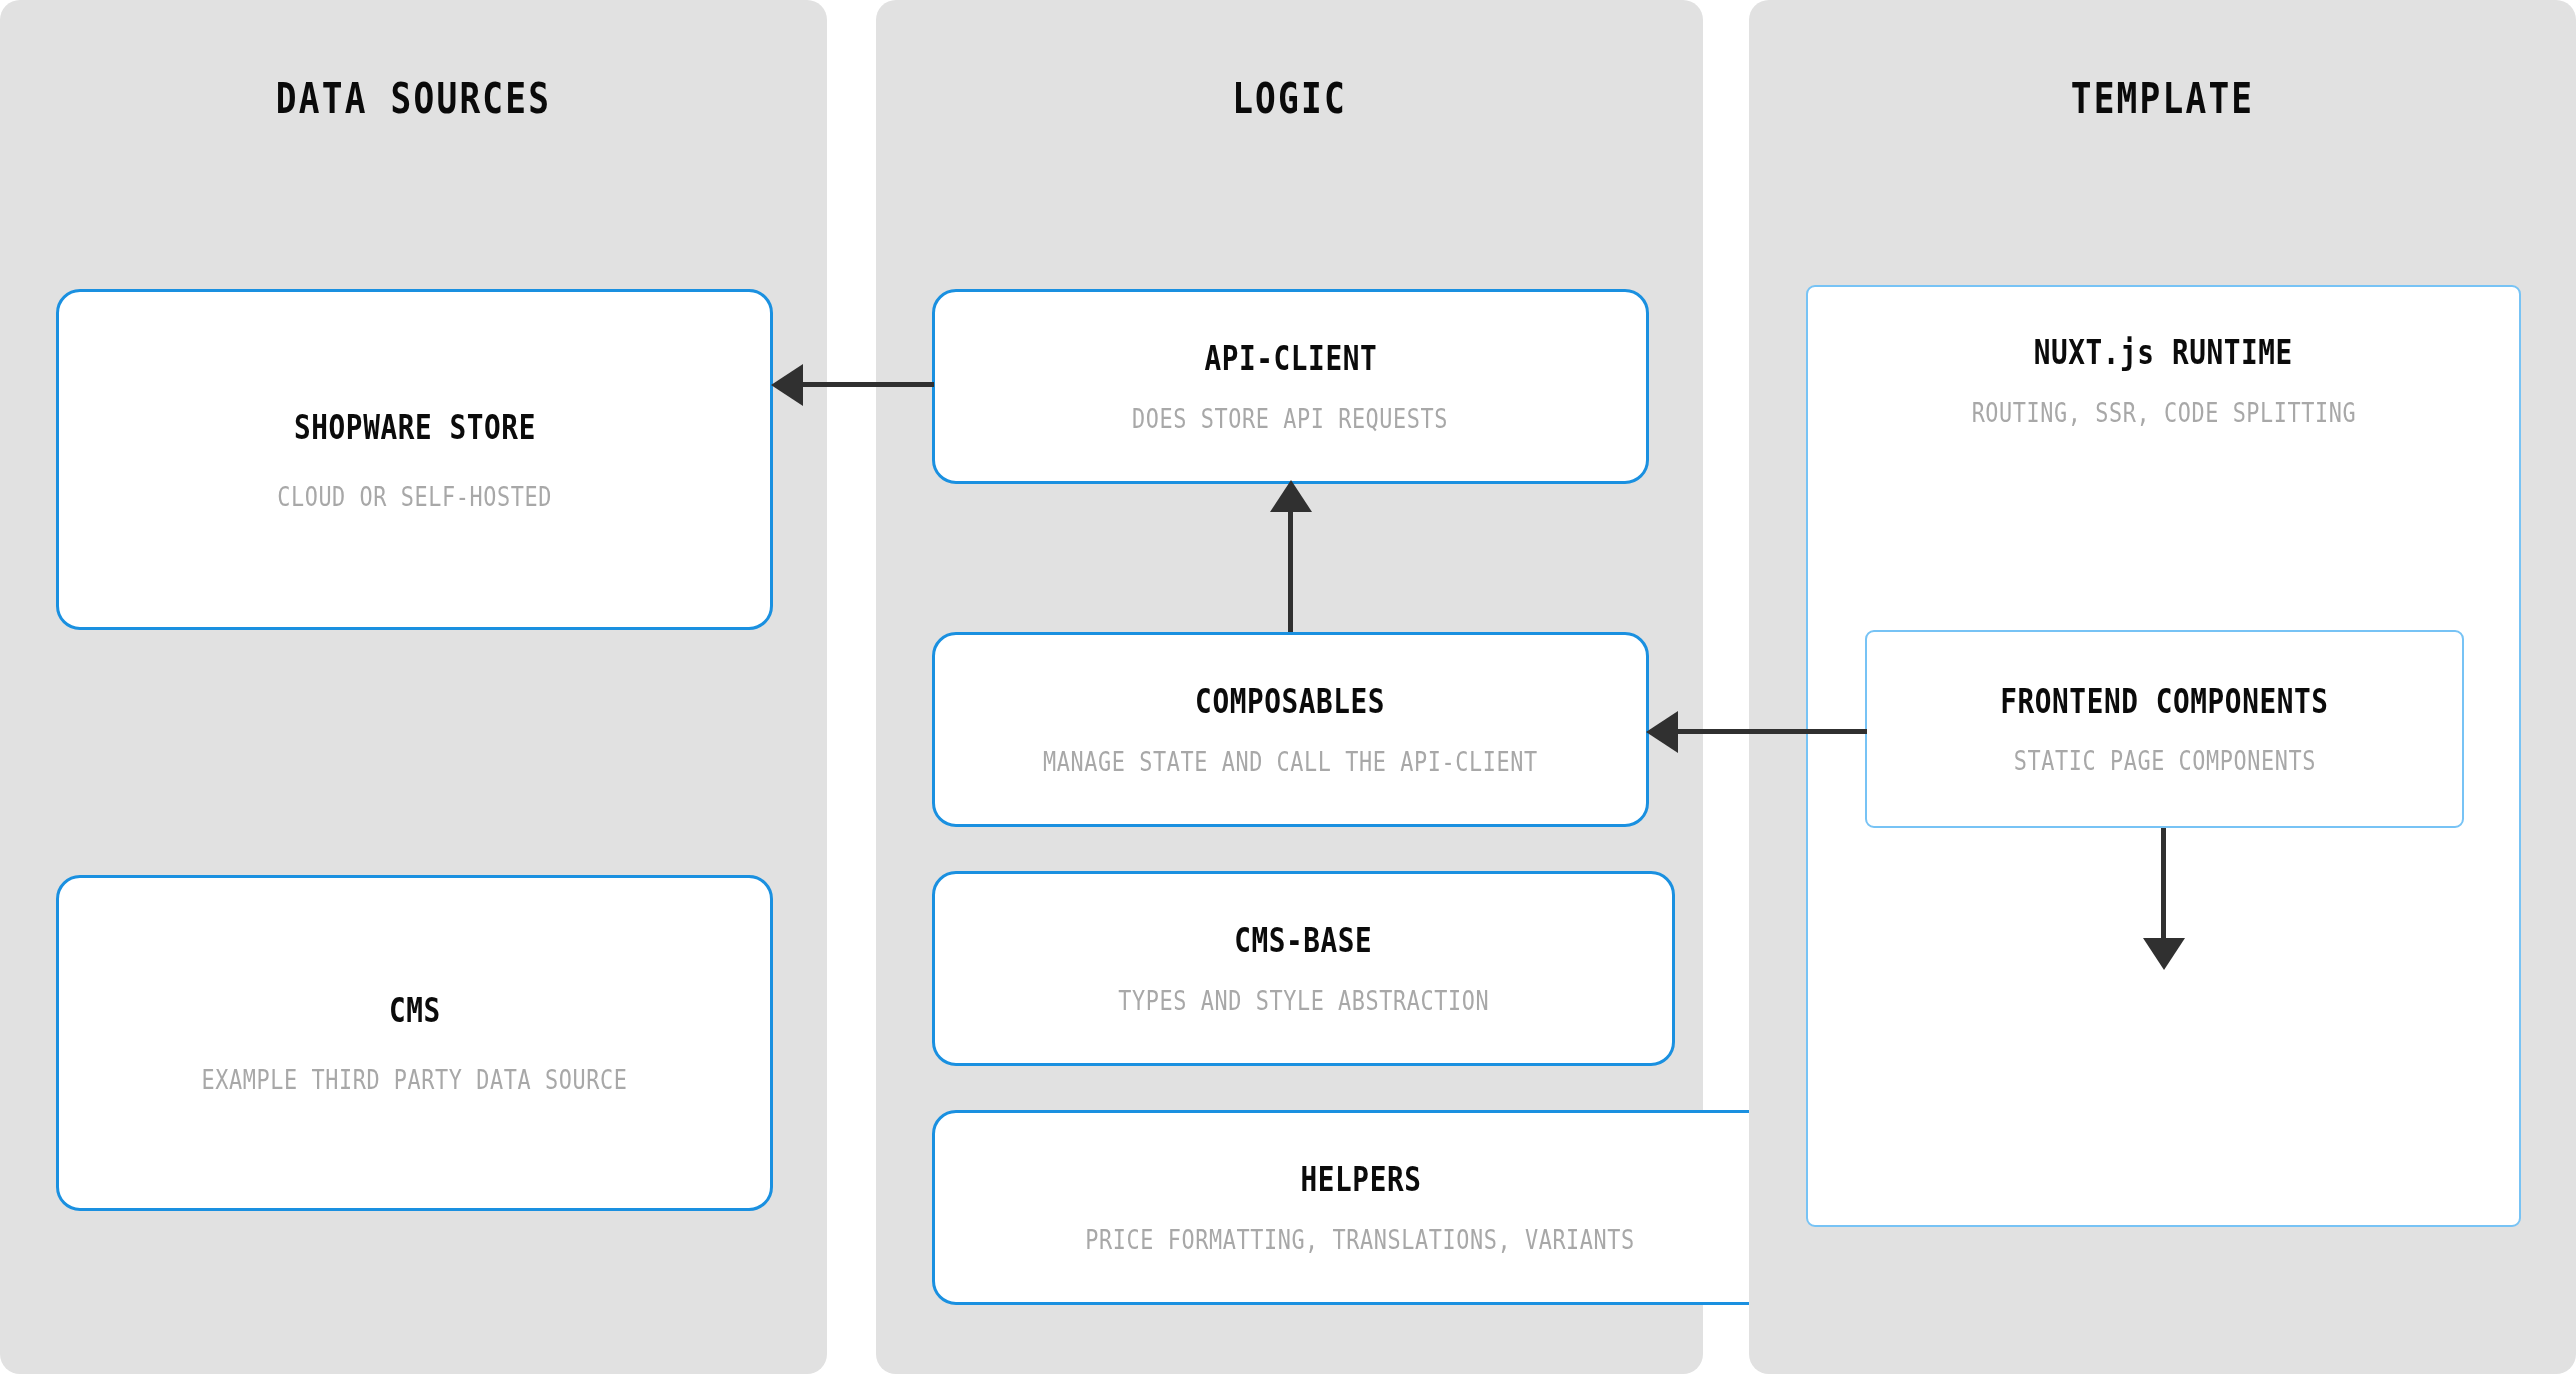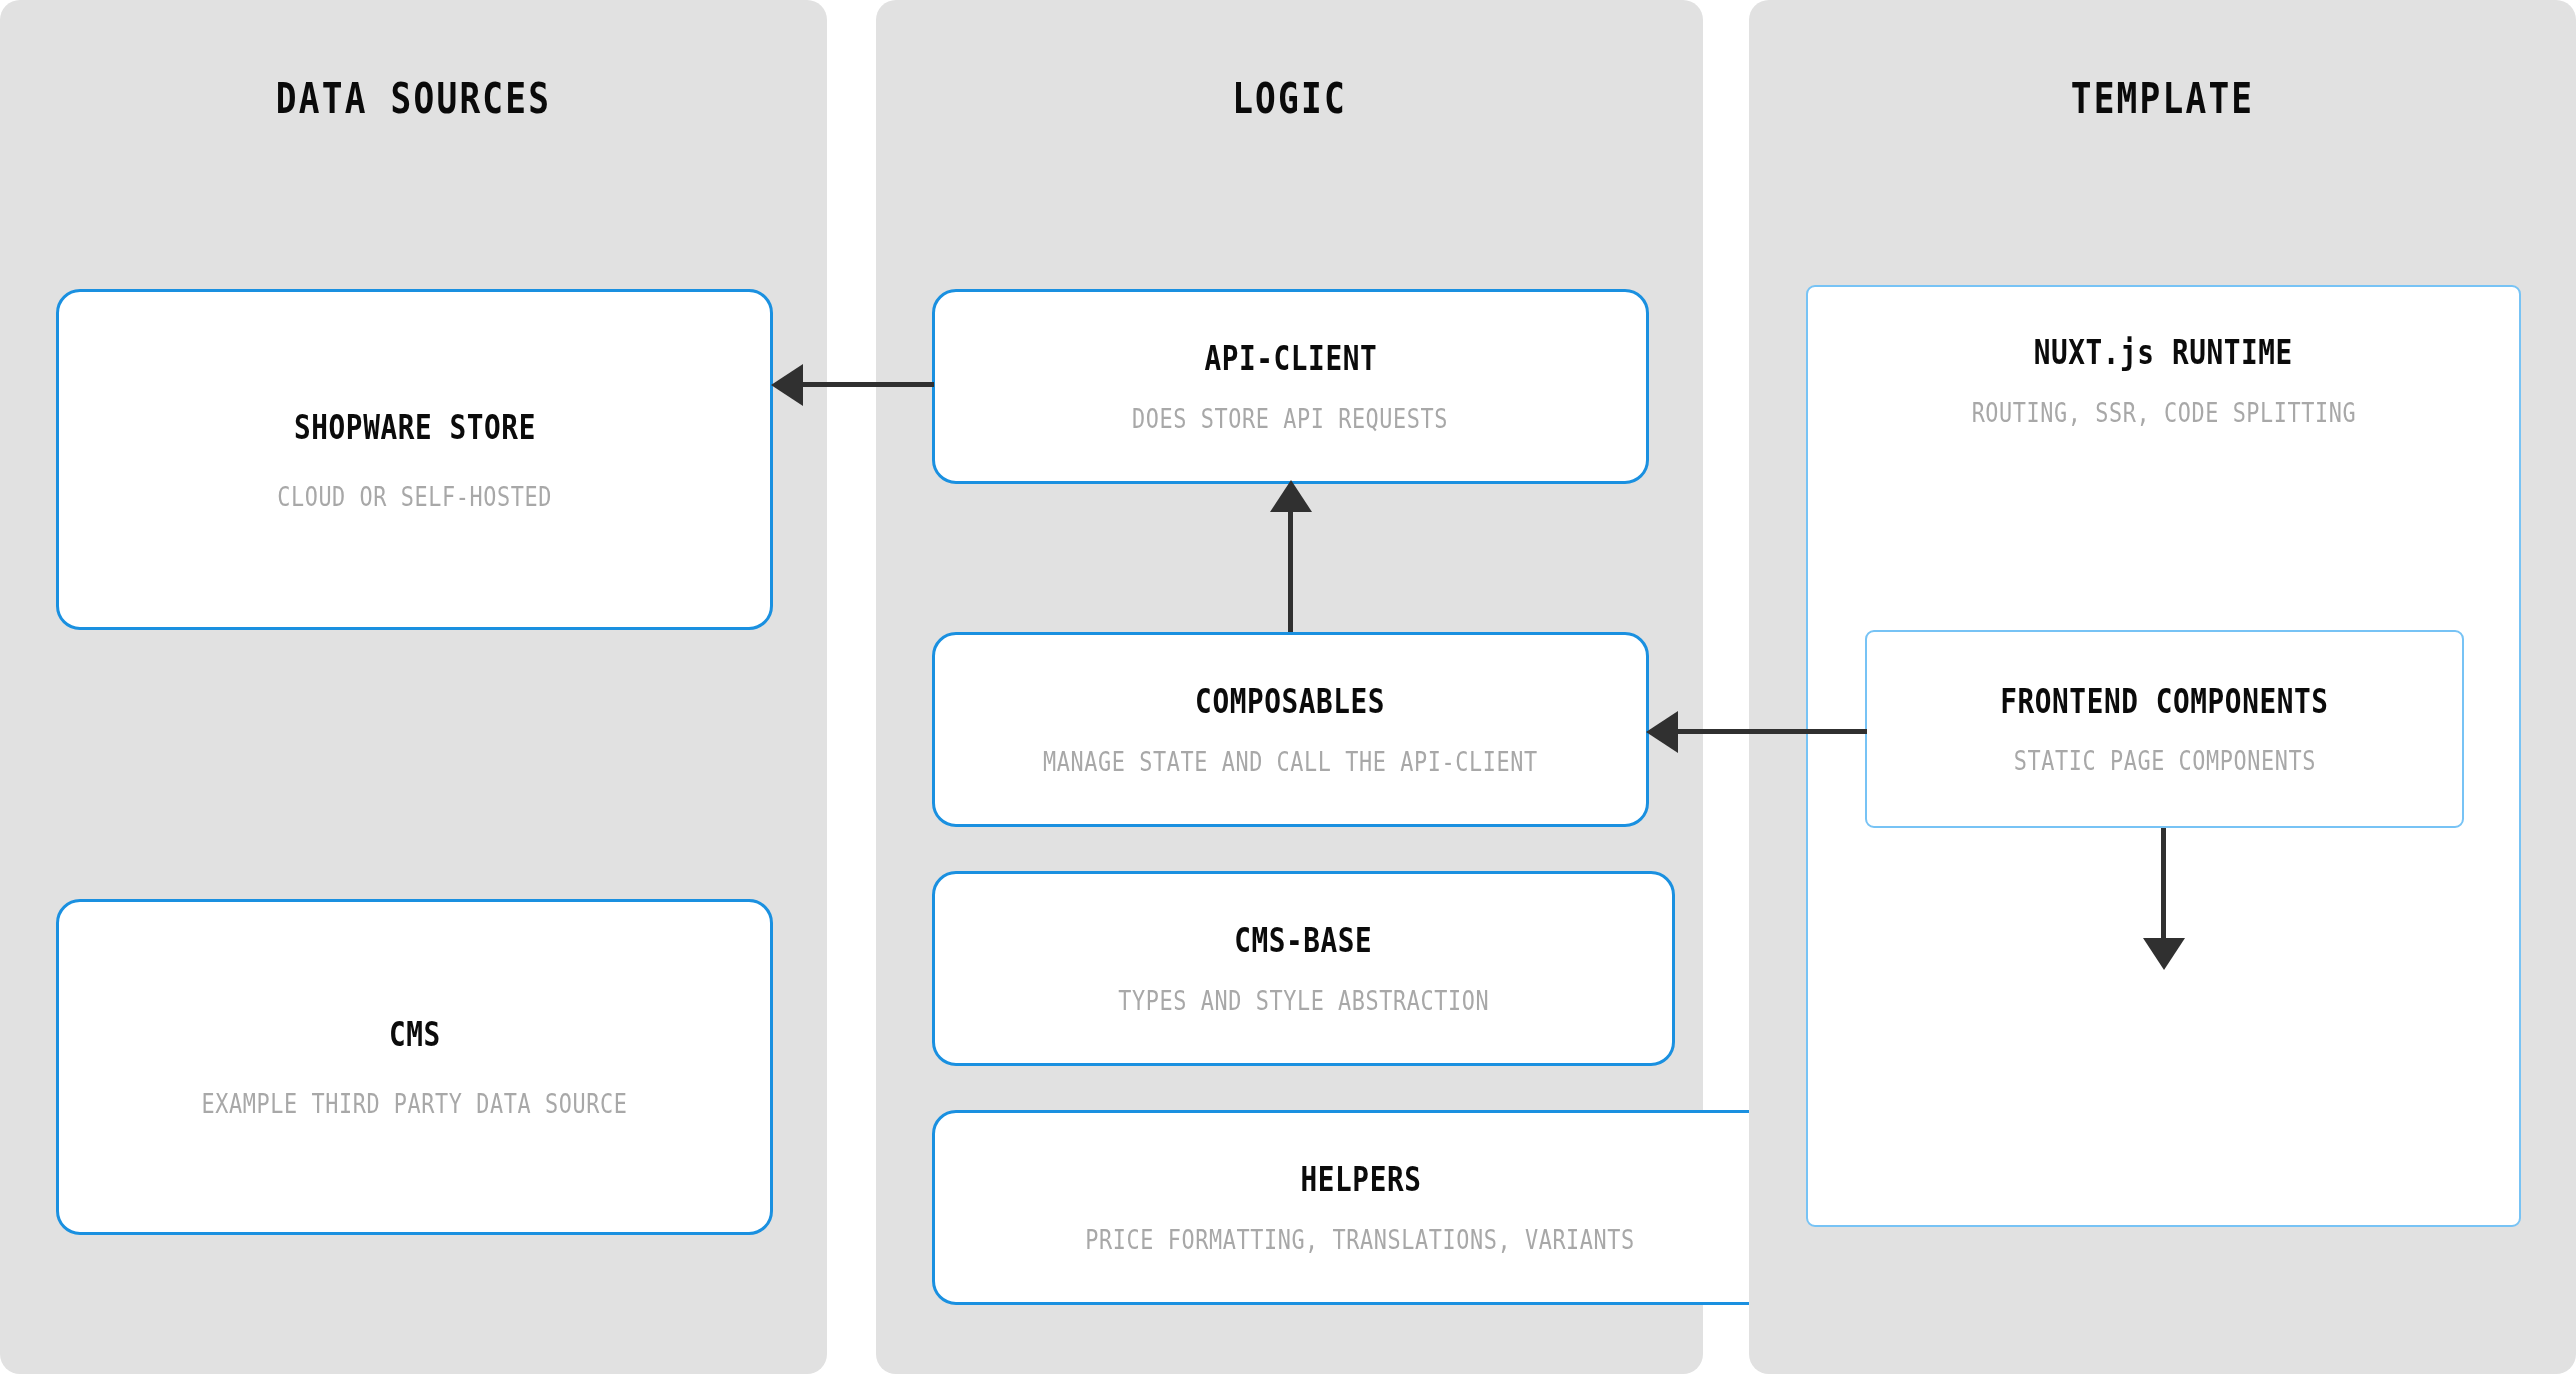--- a/index.html
+++ b/index.html
@@ -97,21 +97,21 @@
 
   <div class="panel" style="left:0px;top:0px;width:827px;height:1374px;">
     <div class="panel-title" style="top:74px;">DATA SOURCES</div>
   </div>
 
   <div class="node" style="left:56px;top:289px;width:717px;height:341px;">
     <div class="node-title" style="margin-bottom:35px;">SHOPWARE STORE</div>
     <div class="node-sub">CLOUD OR SELF-HOSTED</div>
   </div>
 
-  <div class="node" style="left:56px;top:875px;width:717px;height:336px;margin-top:24px;">
+  <div class="node" style="left:56px;top:875px;width:717px;height:336px;">
     <div class="node-title" style="margin-bottom:35px;">CMS</div>
     <div class="node-sub">EXAMPLE THIRD PARTY DATA SOURCE</div>
   </div>
 
   <div class="panel" style="left:876px;top:0px;width:827px;height:1374px;">
     <div class="panel-title" style="top:74px;">LOGIC</div>
   </div>
 
   <div class="node" style="left:932px;top:289px;width:717px;height:195px;">
     <div class="node-title" style="margin-bottom:25.5px;">API-CLIENT</div>

